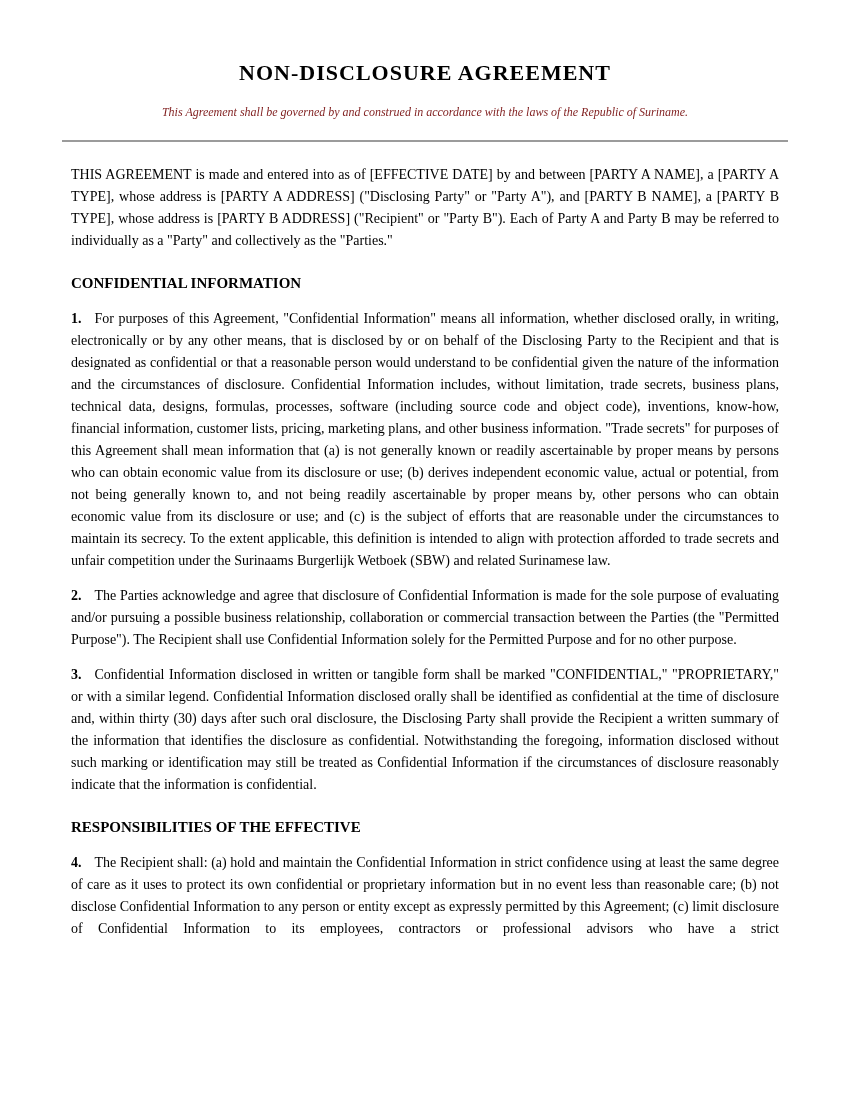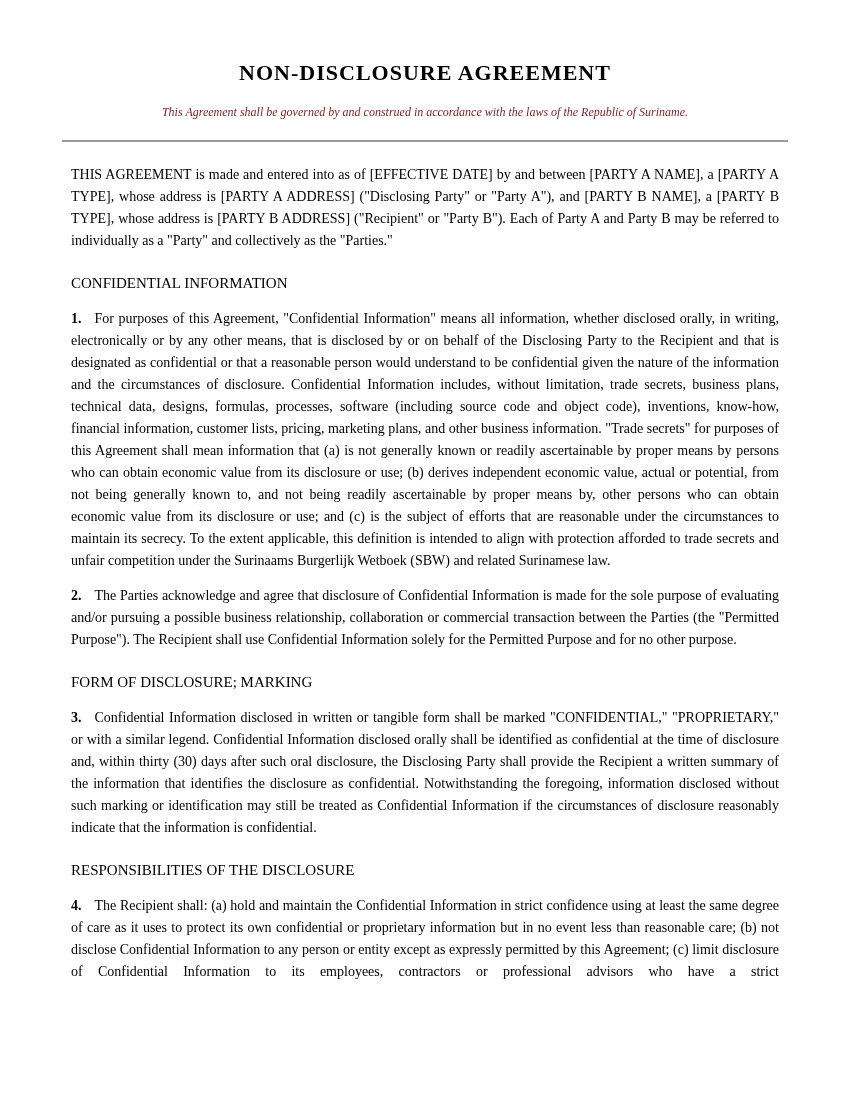--- a/index.html
+++ b/index.html
@@ -41,21 +41,21 @@
     margin: 13px 9px;
     font-size: 14px;
     line-height: 22px;
     text-align: justify;
     color: #000000;
   }
   .section-heading {
     margin: 21px 9px 15px 9px;
     font-size: 15px;
     line-height: 20px;
-    font-weight: 400;
+    font-weight: 700;
     color: #000000;
   }
   .clause-num {
     font-weight: 700;
     margin-right: 13px;
   }
   .cutoff {
     text-align-last: justify;
   }
 </style>
@@ -71,19 +71,18 @@
   <hr class="divider">
 
   <p class="body-par">THIS AGREEMENT is made and entered into as of [EFFECTIVE DATE] by and between [PARTY A NAME], a [PARTY A TYPE], whose address is [PARTY A ADDRESS] ("Disclosing Party" or "Party A"), and [PARTY B NAME], a [PARTY B TYPE], whose address is [PARTY B ADDRESS] ("Recipient" or "Party B"). Each of Party A and Party B may be referred to individually as a "Party" and collectively as the "Parties."</p>
 
 
   <h2 class="section-heading">CONFIDENTIAL INFORMATION</h2>
   <p class="body-par"><span class="clause-num">1.</span><span>For purposes of this Agreement, "Confidential Information" means all information, whether disclosed orally, in writing, electronically or by any other means, that is disclosed by or on behalf of the Disclosing Party to the Recipient and that is designated as confidential or that a reasonable person would understand to be confidential given the nature of the information and the circumstances of disclosure. Confidential Information includes, without limitation, trade secrets, business plans, technical data, designs, formulas, processes, software (including source code and object code), inventions, know-how, financial information, customer lists, pricing, marketing plans, and other business information. "Trade secrets" for purposes of this Agreement shall mean information that (a) is not generally known or readily ascertainable by proper means by persons who can obtain economic value from its disclosure or use; (b) derives independent economic value, actual or potential, from not being generally known to, and not being readily ascertainable by proper means by, other persons who can obtain economic value from its disclosure or use; and (c) is the subject of efforts that are reasonable under the circumstances to maintain its secrecy. To the extent applicable, this definition is intended to align with protection afforded to trade secrets and unfair competition under the Surinaams Burgerlijk Wetboek (SBW) and related Surinamese law.</span></p>
 
   <p class="body-par"><span class="clause-num">2.</span><span>The Parties acknowledge and agree that disclosure of Confidential Information is made for the sole purpose of evaluating and/or pursuing a possible business relationship, collaboration or commercial transaction between the Parties (the "Permitted Purpose"). The Recipient shall use Confidential Information solely for the Permitted Purpose and for no other purpose.</span></p>
 
-  <h2 class="section-heading">FORM OF DISCLOSURE; MARKING</h2>
   <p class="body-par"><span class="clause-num">3.</span><span>Confidential Information disclosed in written or tangible form shall be marked "CONFIDENTIAL," "PROPRIETARY," or with a similar legend. Confidential Information disclosed orally shall be identified as confidential at the time of disclosure and, within thirty (30) days after such oral disclosure, the Disclosing Party shall provide the Recipient a written summary of the information that identifies the disclosure as confidential. Notwithstanding the foregoing, information disclosed without such marking or identification may still be treated as Confidential Information if the circumstances of disclosure reasonably indicate that the information is confidential.</span></p>
 
-  <h2 class="section-heading">RESPONSIBILITIES OF THE DISCLOSURE</h2>
+  <h2 class="section-heading">RESPONSIBILITIES OF THE EFFECTIVE</h2>
   <p class="body-par cutoff"><span class="clause-num">4.</span><span>The Recipient shall: (a) hold and maintain the Confidential Information in strict confidence using at least the same degree of care as it uses to protect its own confidential or proprietary information but in no event less than reasonable care; (b) not disclose Confidential Information to any person or entity except as expressly permitted by this Agreement; (c) limit disclosure of Confidential Information to its employees, contractors or professional advisors who have a strict</span></p>
 
 </div>
 
 </body></html>

